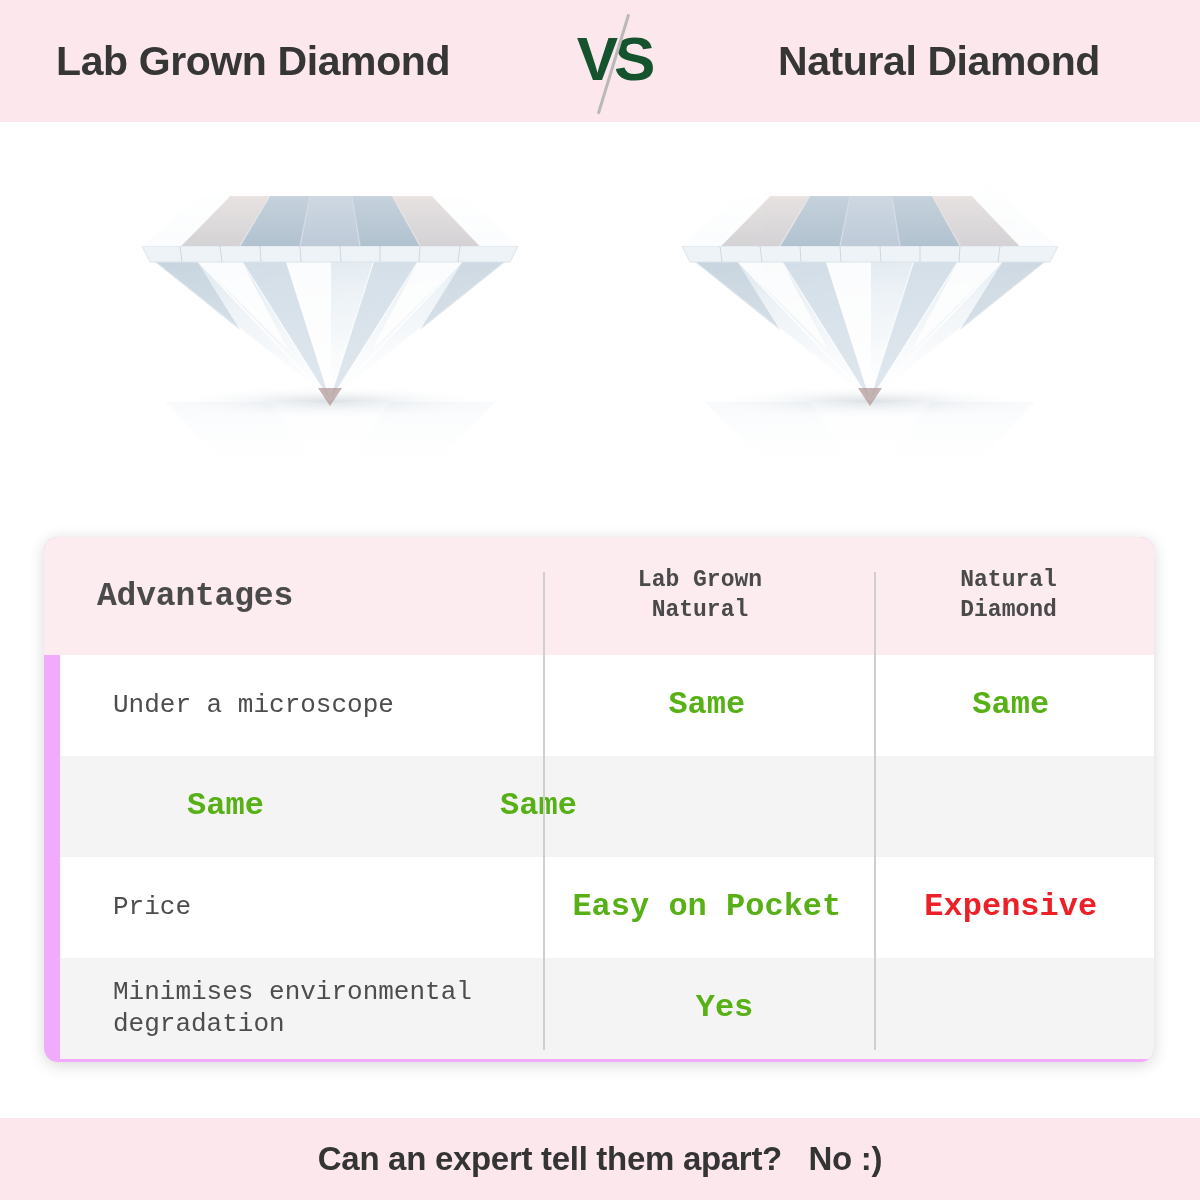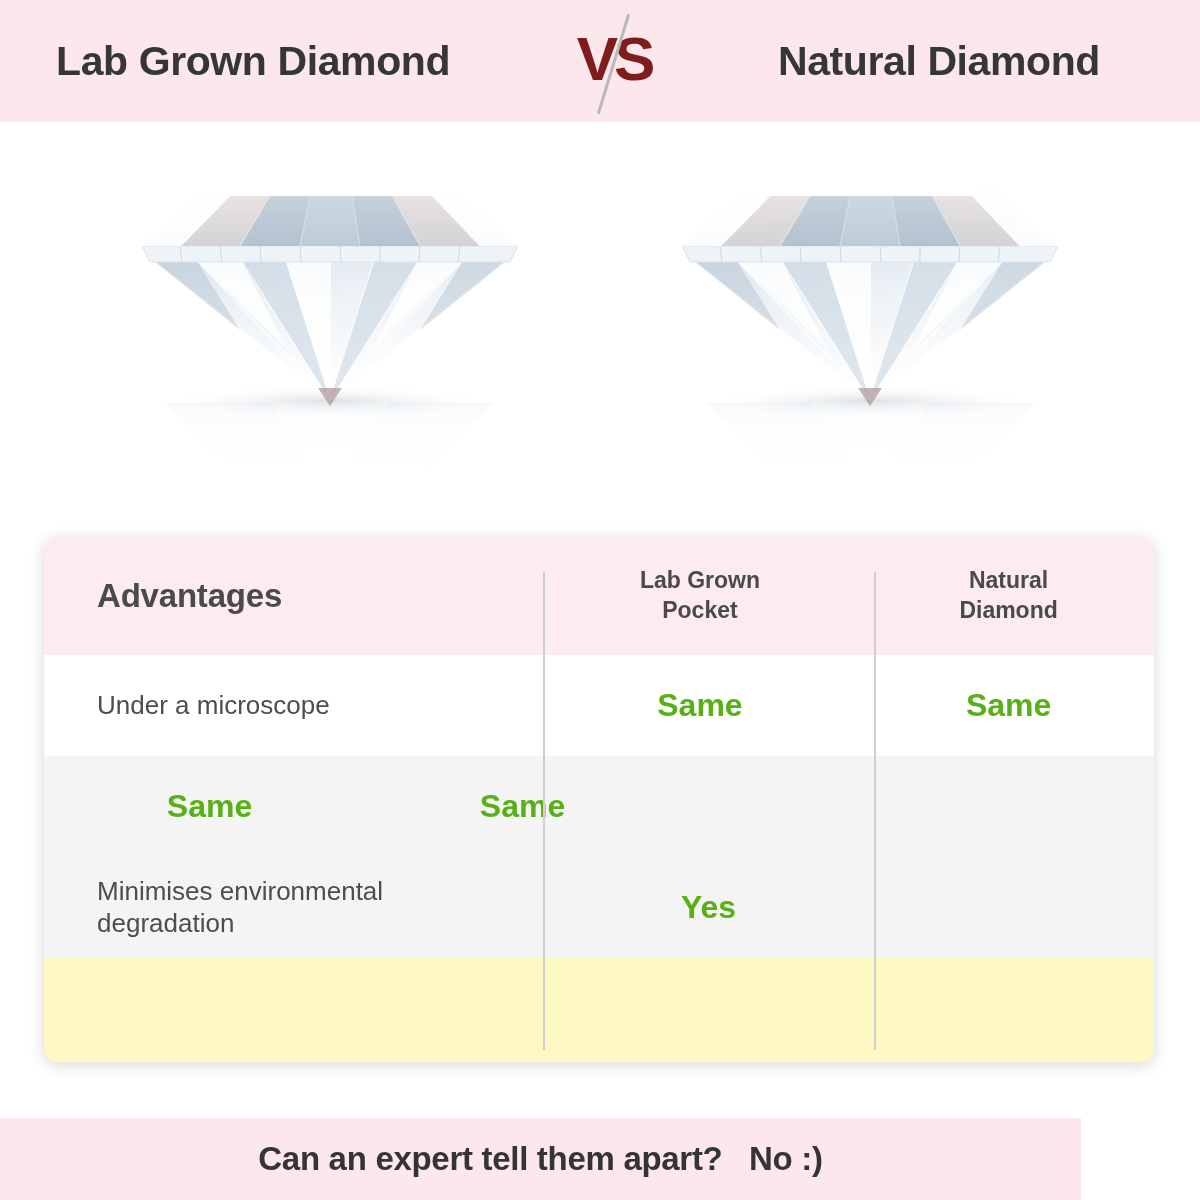--- a/index.html
+++ b/index.html
@@ -45,21 +45,21 @@
     width: 120px;
     height: 122px;
     flex: 0 0 auto;
     display: flex;
     align-items: center;
     justify-content: center;
   }
   .vs-text {
     font-size: 62px;
     font-weight: bold;
-    color: #7f1d1d;
+    color: #14532d;
     letter-spacing: -4px;
     line-height: 1;
     position: relative;
     z-index: 1;
     padding-bottom: 4px;
   }
   .vs-slash {
     position: absolute;
     left: 50%;
     top: 12px;
@@ -90,24 +90,25 @@
   .gem-slot.right { left: 660px; }
   .gem-svg { width: 420px; height: 350px; display: block; }
 
   
   .card {
     position: absolute;
     left: 44px;
     top: 537px;
     width: 1110px;
     height: 525px;
-    background: #fef9c3;
+    background: #f0abfc;
     border-radius: 14px;
     box-shadow: 0 3px 16px rgba(0,0,0,0.16);
     overflow: hidden;
+    font-family: Liberation Mono, monospace;
   }
   .card-head {
     position: relative;
     height: 118px;
     background: #fcebef;
     display: flex;
     align-items: center;
   }
   .c1 { width: 499px; box-sizing: border-box; padding-left: 53px; }
   .c2 { width: 331px; text-align: center; }
@@ -125,20 +126,21 @@
     color: #4a4a4a;
     line-height: 1.3;
     white-space: pre-line;
   }
 
   .row {
     display: flex;
     align-items: center;
     height: 101px;
     box-sizing: border-box;
+    margin-left: 16px;
   }
   .row.odd  { background: #ffffff; }
   .row.even { background: #f4f4f4; }
   .row:last-child { height: 102px; }
 
   .row-label {
     font-size: 26px;
     color: #4d4d4d;
     line-height: 1.22;
     white-space: pre-line;
@@ -160,21 +162,21 @@
     background: #cfcfcf;
   }
   .divider.d1 { left: 499px; }
   .divider.d2 { left: 830px; }
 
   
   .footer-band {
     position: absolute;
     left: 0;
     top: 1118px;
-    width: 1081px;
+    width: 1200px;
     height: 82px;
     background: #fce7ec;
     display: flex;
     align-items: center;
     justify-content: center;
   }
   .footer-text {
     font-size: 33px;
     font-weight: bold;
     color: #343434;
@@ -409,21 +411,21 @@
 </div>
 
 <div class="card">
 
   <div class="card-head">
     <div class="c1">
       <span class="head-advantages">Advantages</span>
     </div>
     <div class="c2">
       <span class="head-col">Lab Grown
-Pocket</span>
+Natural</span>
     </div>
     <div class="c3">
       <span class="head-col">Natural
 Diamond</span>
     </div>
   </div>
 
   <div class="row odd">
     <div class="c1">
       <span class="row-label">Under a microscope</span>
@@ -438,20 +440,31 @@
 
   <div class="row even">
     <div class="c2">
       <span class="row-value val-green">Same</span>
     </div>
     <div class="c3">
       <span class="row-value val-green">Same</span>
     </div>
   </div>
 
+  <div class="row odd">
+    <div class="c1">
+      <span class="row-label">Price</span>
+    </div>
+    <div class="c2">
+      <span class="row-value val-green">Easy on Pocket</span>
+    </div>
+    <div class="c3">
+      <span class="row-value val-red">Expensive</span>
+    </div>
+  </div>
 
   <div class="row even">
     <div class="c1">
       <span class="row-label">Minimises environmental
 degradation</span>
     </div>
     <div class="c2">
       <span class="row-value val-green">Yes</span>
     </div>
   </div>

